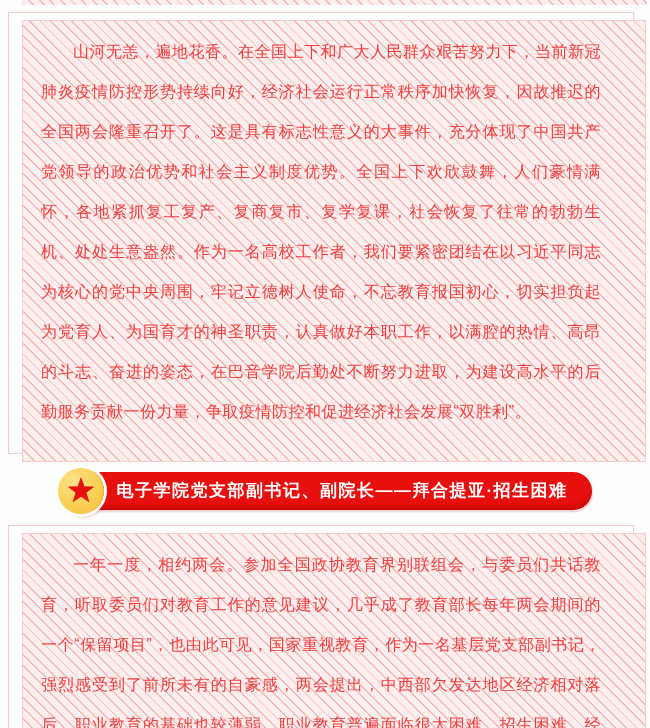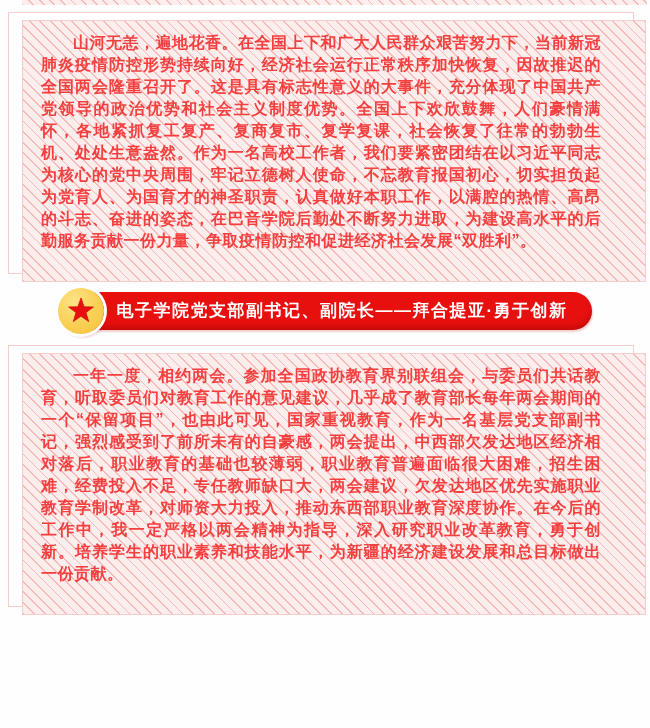--- a/index.html
+++ b/index.html
@@ -38,26 +38,26 @@
     left: 13px;
     right: -13px;
     bottom: -9px;
     border: 1px solid #f8cccb;
     background: repeating-linear-gradient(45deg, #f6baba 0, #f6baba 1.3px, #fdeeee 1.3px, #fdeeee 7.5px);
   }
   .card p {
     margin: 0;
     padding: 19px 32px 21px 32px;
     font-size: 16px;
-    line-height: 22px;
+    line-height: 40px;
     color: #f3403f;
     text-align: justify;
     text-indent: 2em;
     letter-spacing: 0.5px;
-    font-weight: bold;
+    font-weight: normal;
   }
   
   .banner {
     display: flex;
     justify-content: center;
     align-items: center;
     height: 46px;
     margin: 14px 0 11px 0;
   }
   .banner-inner {
@@ -104,21 +104,21 @@
     <p>山河无恙，遍地花香。在全国上下和广大人民群众艰苦努力下，当前新冠肺炎疫情防控形势持续向好，经济社会运行正常秩序加快恢复，因故推迟的全国两会隆重召开了。这是具有标志性意义的大事件，充分体现了中国共产党领导的政治优势和社会主义制度优势。全国上下欢欣鼓舞，人们豪情满怀，各地紧抓复工复产、复商复市、复学复课，社会恢复了往常的勃勃生机、处处生意盎然。作为一名高校工作者，我们要紧密团结在以习近平同志为核心的党中央周围，牢记立德树人使命，不忘教育报国初心，切实担负起为党育人、为国育才的神圣职责，认真做好本职工作，以满腔的热情、高昂的斗志、奋进的姿态，在巴音学院后勤处不断努力进取，为建设高水平的后勤服务贡献一份力量，争取疫情防控和促进经济社会发展“双胜利”。</p>
   </section>
 
   <div class="banner">
     <div class="banner-inner">
       <span class="star-badge">
         <svg width="30" height="30" viewBox="0 0 32 32">
           <polygon points="16,2 19.29,11.47 29.31,11.67 21.33,17.73 24.23,27.33 16,21.6 7.77,27.33 10.67,17.73 2.69,11.67 12.71,11.47" fill="#e8100e" stroke="#d40d0c" stroke-width="0.8"></polygon>
         </svg>
       </span>
-      <span class="banner-pill">电子学院党支部副书记、副院长——拜合提亚·勇于创新</span>
+      <span class="banner-pill">电子学院党支部副书记、副院长——拜合提亚·招生困难</span>
     </div>
   </div>
 
   <section class="card">
     <p>一年一度，相约两会。参加全国政协教育界别联组会，与委员们共话教育，听取委员们对教育工作的意见建议，几乎成了教育部长每年两会期间的一个“保留项目”，也由此可见，国家重视教育，作为一名基层党支部副书记，强烈感受到了前所未有的自豪感，两会提出，中西部欠发达地区经济相对落后，职业教育的基础也较薄弱，职业教育普遍面临很大困难，招生困难，经费投入不足，专任教师缺口大，两会建议，欠发达地区优先实施职业教育学制改革，对师资大力投入，推动东西部职业教育深度协作。在今后的工作中，我一定严格以两会精神为指导，深入研究职业改革教育，勇于创新。培养学生的职业素养和技能水平，为新疆的经济建设发展和总目标做出一份贡献。</p>
   </section>
 
 </div>
 
 </body></html>

